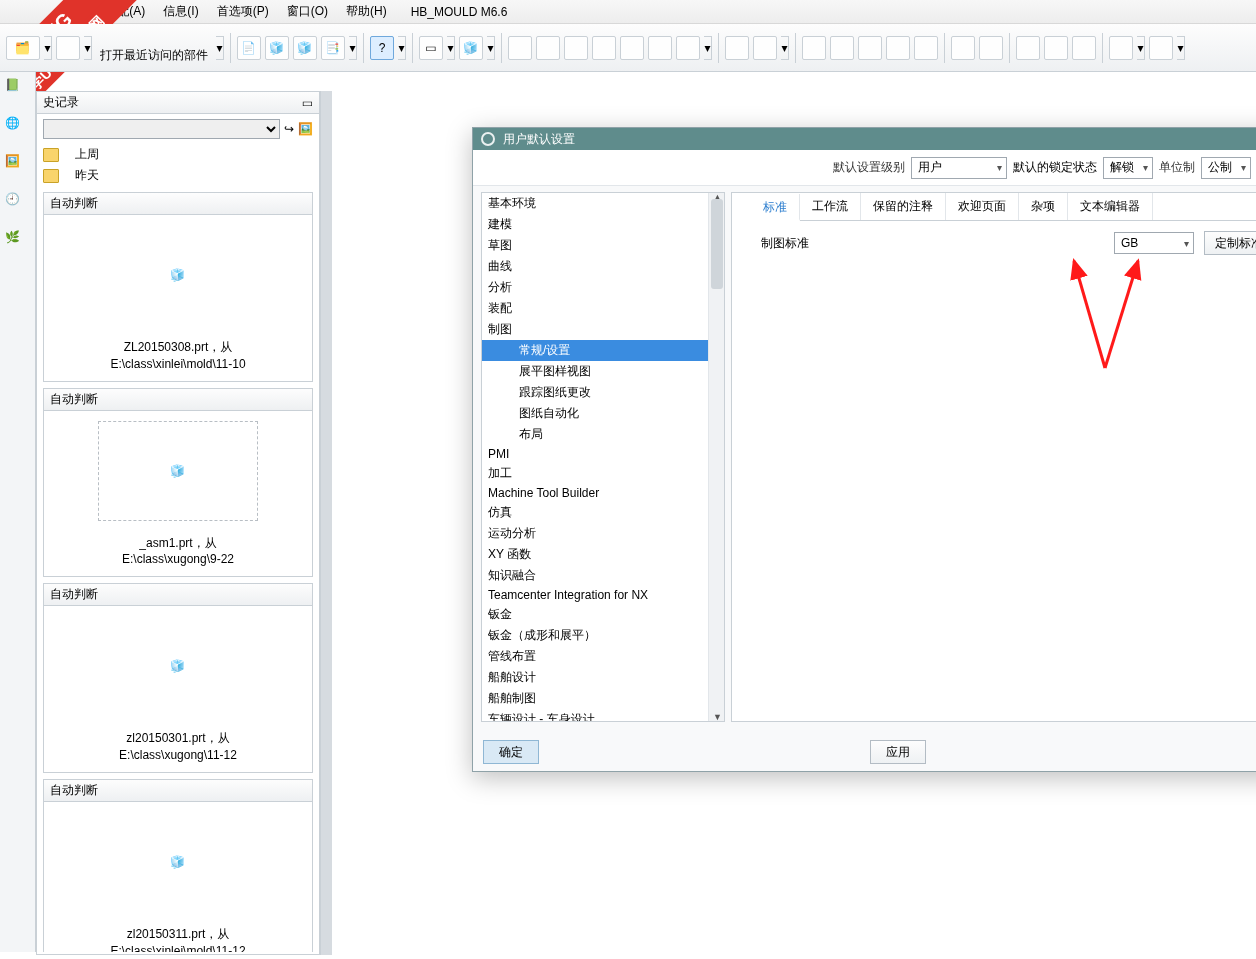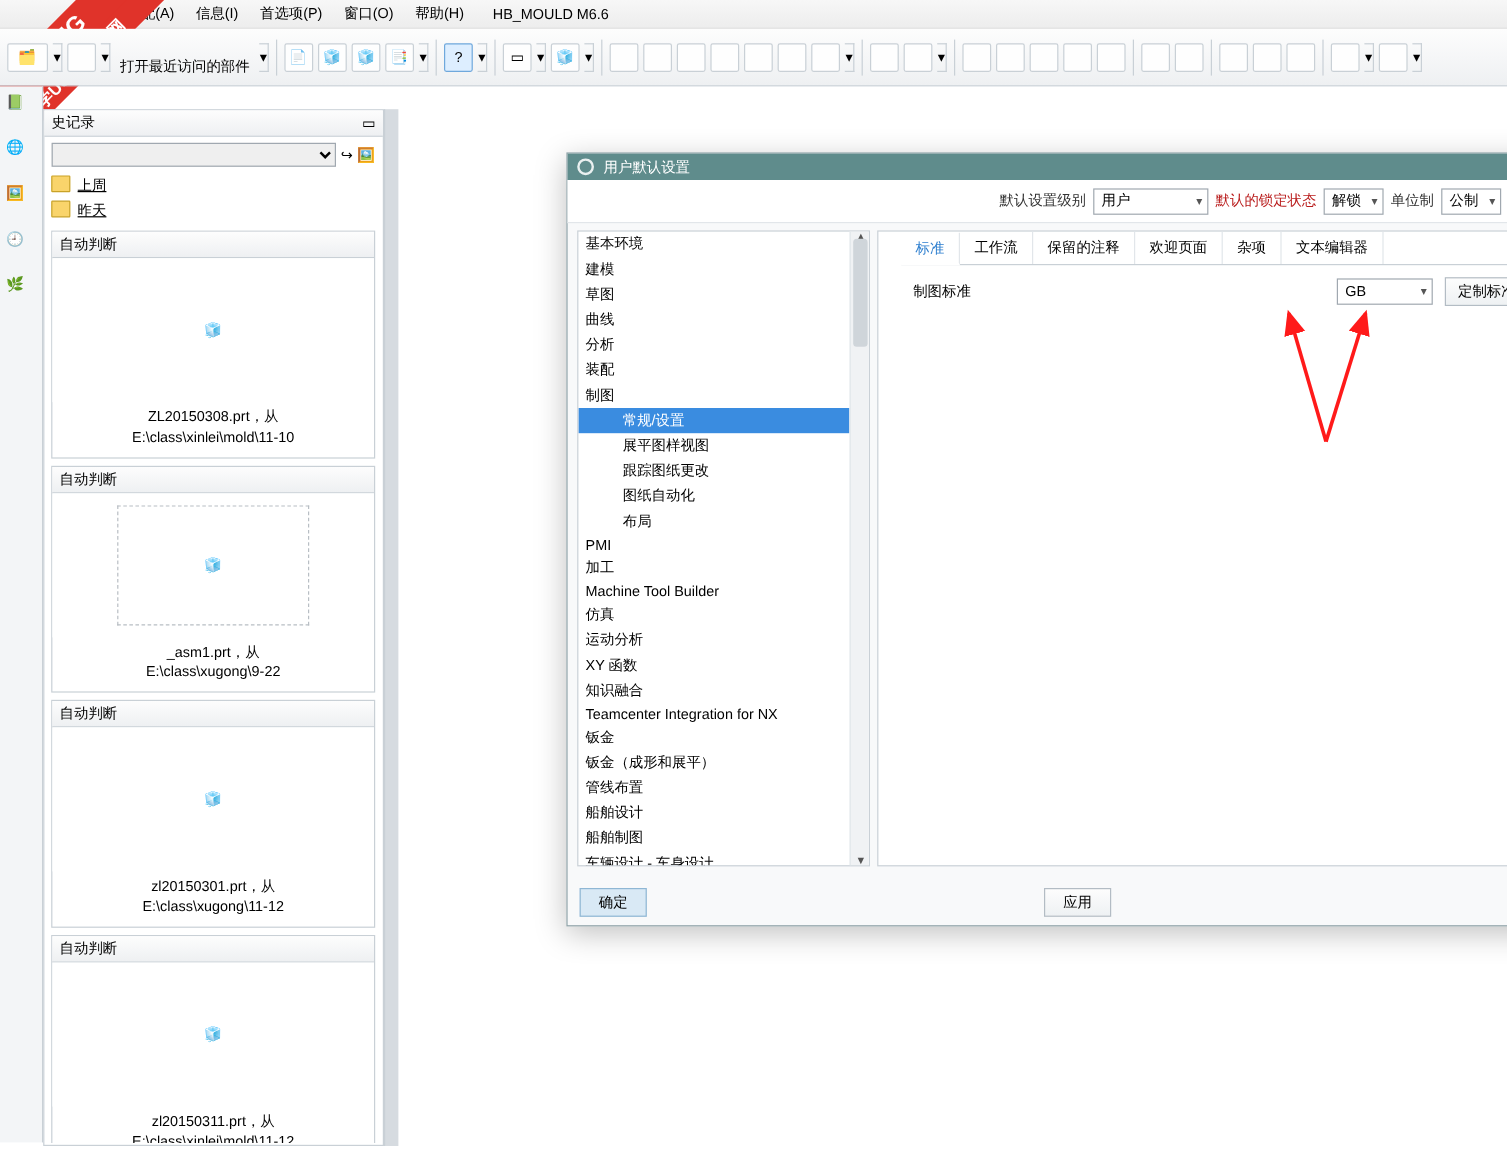--- a/index.html
+++ b/index.html
@@ -20,39 +20,39 @@
 
 .left-strip { position:absolute; left:0; top:72px; width:36px; height:880px; background:#f3f5f7; border-right:1px solid #c9d0d6; display:flex; flex-direction:column; align-items:center; gap:14px; padding-top:6px; }
 .ls-icon { width:24px; height:24px; }
 
 
 .history-panel { position:absolute; left:36px; top:91px; width:284px; height:864px; background:#fff; border:1px solid #c9d0d6; }
 .hp-title { height:22px; background:linear-gradient(#fdfdfd,#eef0f2); border-bottom:1px solid #c9d0d6; display:flex; align-items:center; padding:0 6px; justify-content:space-between; }
 .hp-search { height:30px; display:flex; align-items:center; padding:0 6px; gap:4px; }
 .hp-search select { flex:1; height:20px; border:1px solid #a0a8b0; }
 .hp-body { padding:0 6px; overflow:auto; height:808px; }
-.folder-row { display:flex; align-items:flex-start; gap:6px; padding:2px 0;text-decoration:underline; }
+.folder-row { display:flex; align-items:center; gap:16px; padding:2px 0; }
 .folder-icon { width:16px; height:14px; background:#f9d46b; border:1px solid #c9a227; border-radius:1px; }
 .hist-card { border:1px solid #c9d0d6; margin:6px 0; }
 .hist-card .hc-head { background:linear-gradient(#fdfdfd,#eef0f2); border-bottom:1px solid #c9d0d6; padding:2px 6px; }
 .hist-card .hc-thumb { height:120px; display:flex; align-items:center; justify-content:center; background:#fff; }
 .hist-card .hc-thumb .placeholder { width:160px; height:100px; border:1px dashed #b8bec4; display:flex; align-items:center; justify-content:center; color:#777; }
 .hist-card .hc-foot { text-align:center; padding:4px 2px 8px; line-height:1.4; }
 
 
 .canvas-area { position:absolute; left:320px; top:91px; width:12px; height:864px; background:#d6dbe0; border-left:1px solid #c9d0d6; }
 
 
 .dialog { position:absolute; left:472px; top:127px; width:852px; height:645px; background:#f8f9fa; border:1px solid #8fa2a8; box-shadow:0 6px 24px rgba(0,0,0,.25); display:flex; flex-direction:column; }
 .dlg-title { height:22px; background:#5f8c8c; color:#fff; display:flex; align-items:center; padding:0 8px; justify-content:space-between; }
 .dlg-title .gear { width:14px; height:14px; border:2px solid #eaf0f0; border-radius:50%; position:relative; }
 .dlg-title .close { width:16px; height:16px; display:flex; align-items:center; justify-content:center; font-weight:bold; cursor:default; }
 .dlg-toolbar { height:36px; background:#fff; display:flex; align-items:center; justify-content:flex-end; gap:6px; padding:0 8px; border-bottom:1px solid #e2e6ea; }
 .dlg-toolbar label { color:#333; }
-.dlg-toolbar .disabled { color:#b91c1c; }
+.dlg-toolbar .disabled { color:#000000; }
 .combo { height:22px; border:1px solid #a0a8b0; background:#fff; padding:0 18px 0 6px; position:relative; display:inline-flex; align-items:center; min-width:70px; }
 .combo::after { content:"▾"; position:absolute; right:4px; color:#555; font-size:10px; }
 .dlg-toolbar .icon-btn { width:26px; height:24px; border:1px solid #c9d0d6; background:#fff; }
 .dlg-toolbar .icon-btn.active { border-color:#6fa8dc; background:#def; }
 
 .dlg-body { flex:1; display:flex; padding:6px 8px; gap:6px; overflow:hidden; }
 .tree-wrap { width:244px; height:530px; border:1px solid #c9d0d6; background:#fff; display:flex; }
 .tree { flex:1; overflow:hidden; }
 .tree-item { padding:2px 6px; white-space:nowrap; overflow:hidden; text-overflow:ellipsis; }
 .tree-item.lv1 { padding-left:37px; }

